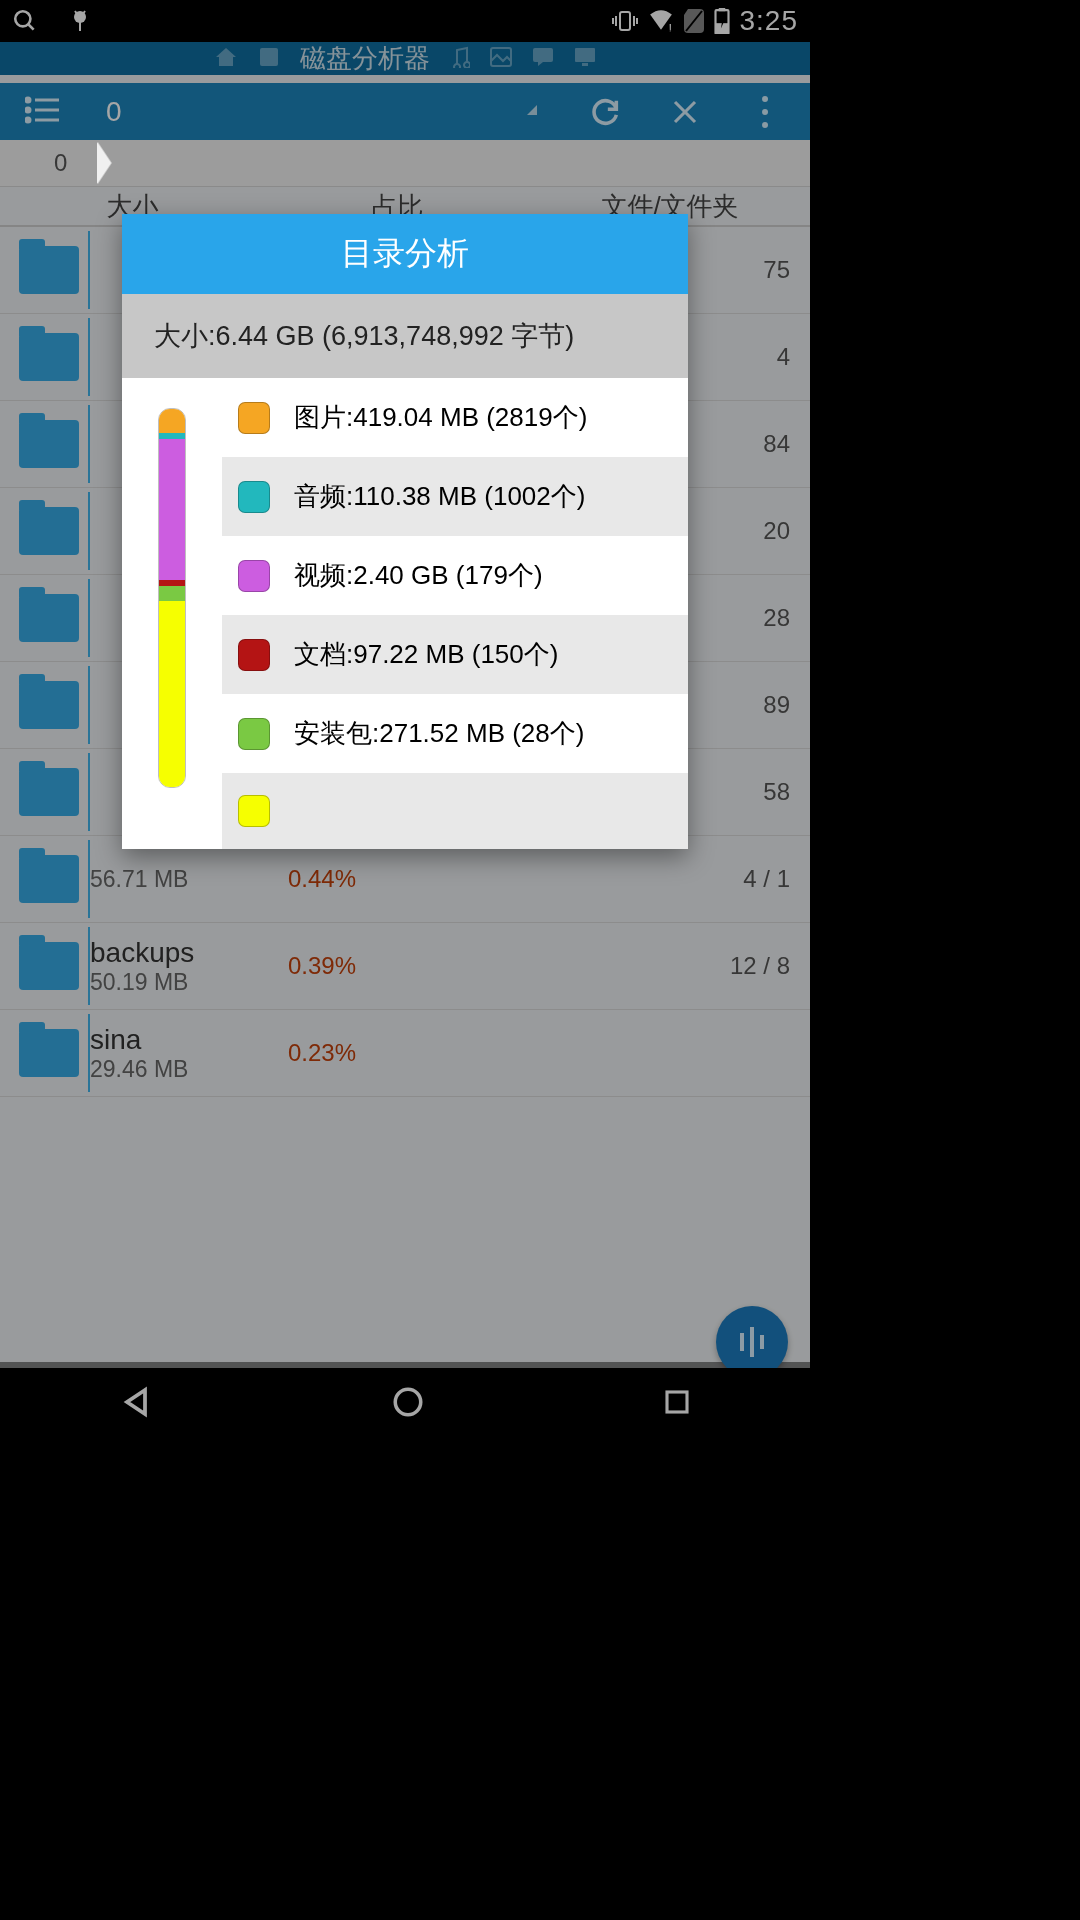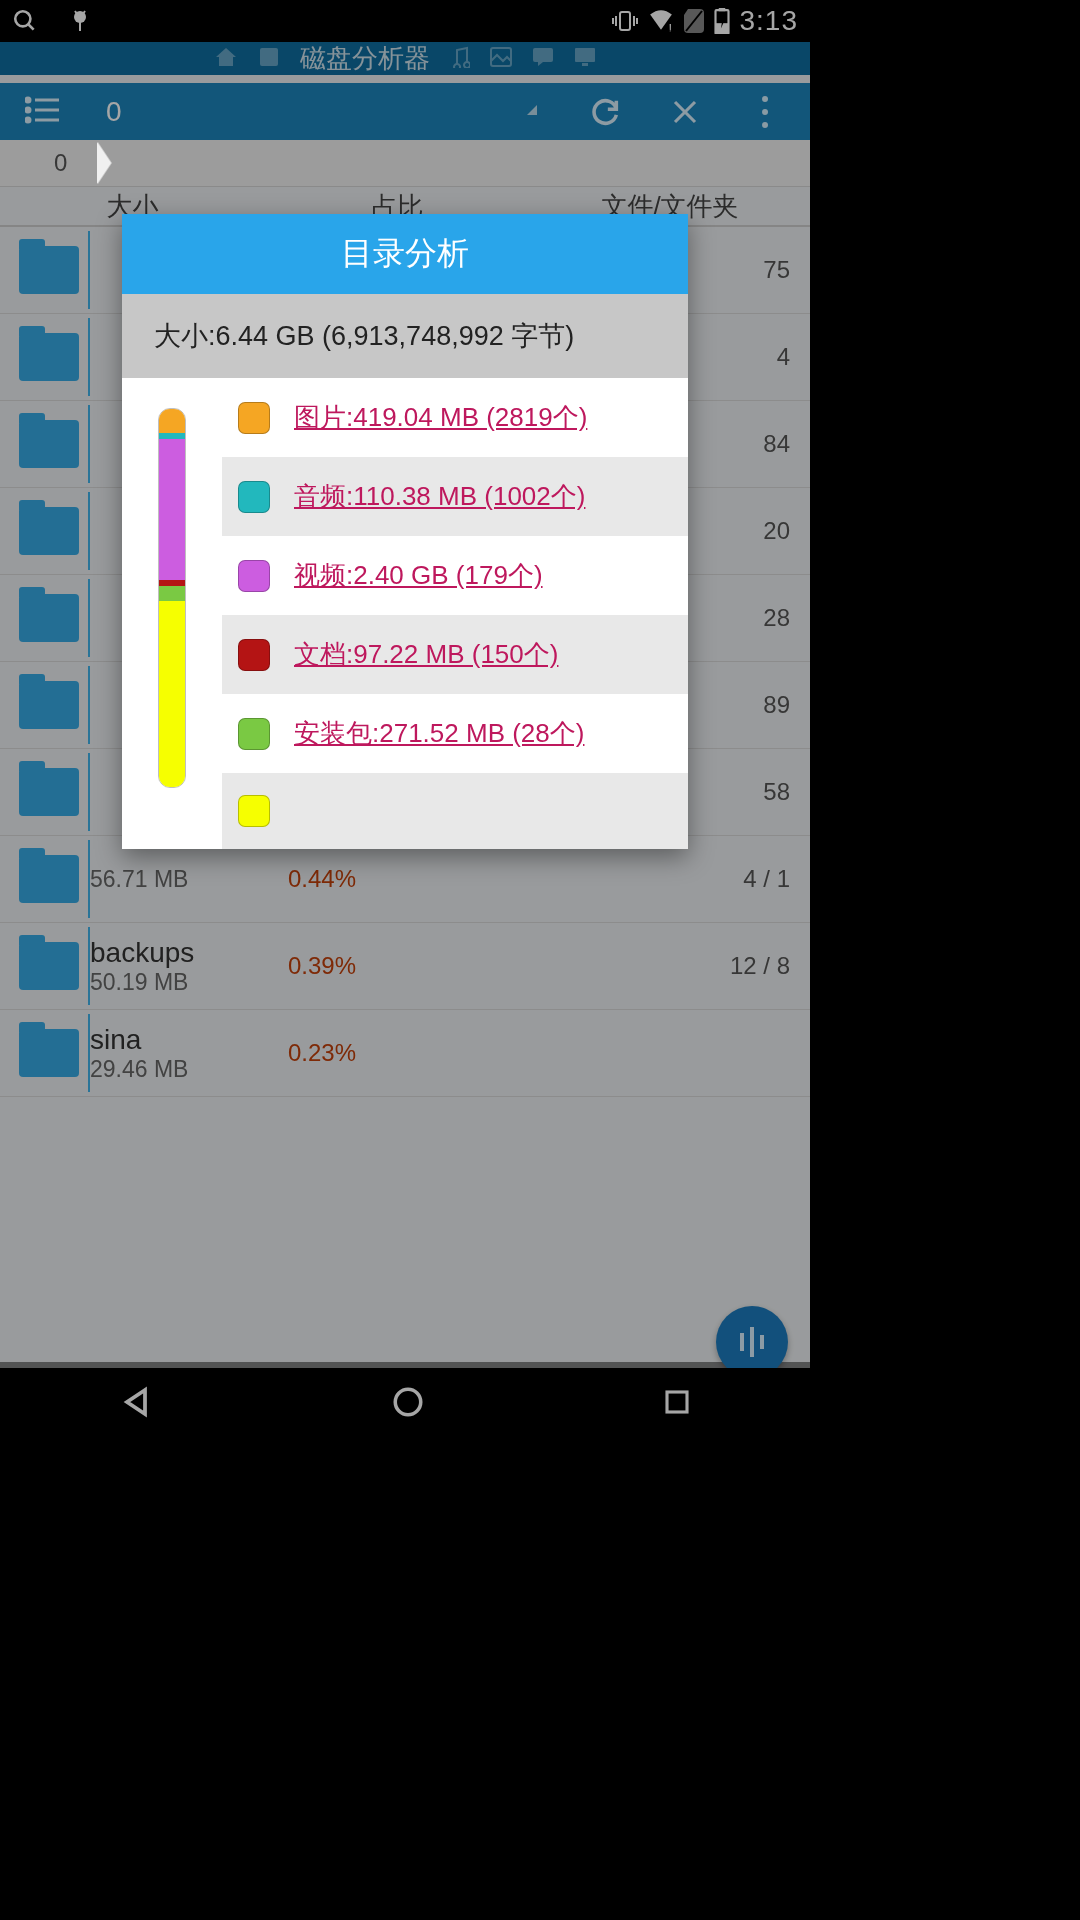--- a/index.html
+++ b/index.html
@@ -72,21 +72,21 @@
   
   .overlay { position: absolute; inset: 0; background: rgba(0,0,0,.35); display: flex; align-items: flex-start; justify-content: center; padding-top: 214px; }
   .dialog { width: 566px; background: #fff; box-shadow: 0 8px 24px rgba(0,0,0,.4); }
   .dlg-title { background: #29a5ea; color: #fff; font-size: 32px; text-align: center; padding: 18px 0; }
   .dlg-size  { background: #c7c7c7; font-size: 27px; padding: 24px 32px; color: #222; }
   .dlg-body  { display: flex; }
   .chart-col { width: 100px; display: flex; justify-content: center; padding-top: 30px; }
   .bar { width: 28px; height: 380px; border-radius: 12px; overflow: hidden; border: 1px solid rgba(0,0,0,.25); display: flex; flex-direction: column; box-shadow: inset 4px 0 6px rgba(255,255,255,.6); }
   .seg { width: 100%; }
   .cats { flex: 1; }
-  .cat { display: flex; align-items: center; gap: 24px; padding: 22px 16px; font-size: 26px; color: #be185d; text-decoration: underline; }
+  .cat { display: flex; align-items: center; gap: 24px; padding: 22px 16px; font-size: 26px; color: #000000; }
   .cat:nth-child(even) { background: #e8e8e8; }
   .swatch { width: 32px; height: 32px; border-radius: 7px; border: 1px solid rgba(0,0,0,.25); }
 </style>
 </head>
 <body>
 
 <div class="screen">
 
   <div class="status-bar">
     <div class="status-left">
@@ -128,21 +128,21 @@
           </svg>
         </span>
       <span>
           <svg width="16" height="26" viewBox="0 0 14 24" fill="#fff">
             <rect x="1" y="2" width="12" height="22" rx="1" fill="none" stroke="#fff" stroke-width="2"></rect>
             <rect x="4" y="0" width="6" height="3"></rect>
             <rect x="1" y="14" width="12" height="10"></rect>
             <path d="M7 5 L4 13 L7 13 L6 19 L10 10 L7 10 Z" fill="#000"></path>
           </svg>
         </span>
-      <span class="time">3:13</span>
+      <span class="time">3:25</span>
     </div>
   </div>
 
   <div class="tabs-bar">
     <span class="tab-ico"><svg width="24" height="22" fill="#cfe9f7">
           <path d="M12 2 L22 11 L19 11 L19 20 L5 20 L5 11 L2 11 Z"></path>
         </svg></span>
     <span class="tab-ico"><svg width="22" height="22" fill="#cfe9f7">
           <rect x="2" y="2" width="18" height="18" rx="2"></rect>
         </svg></span>

